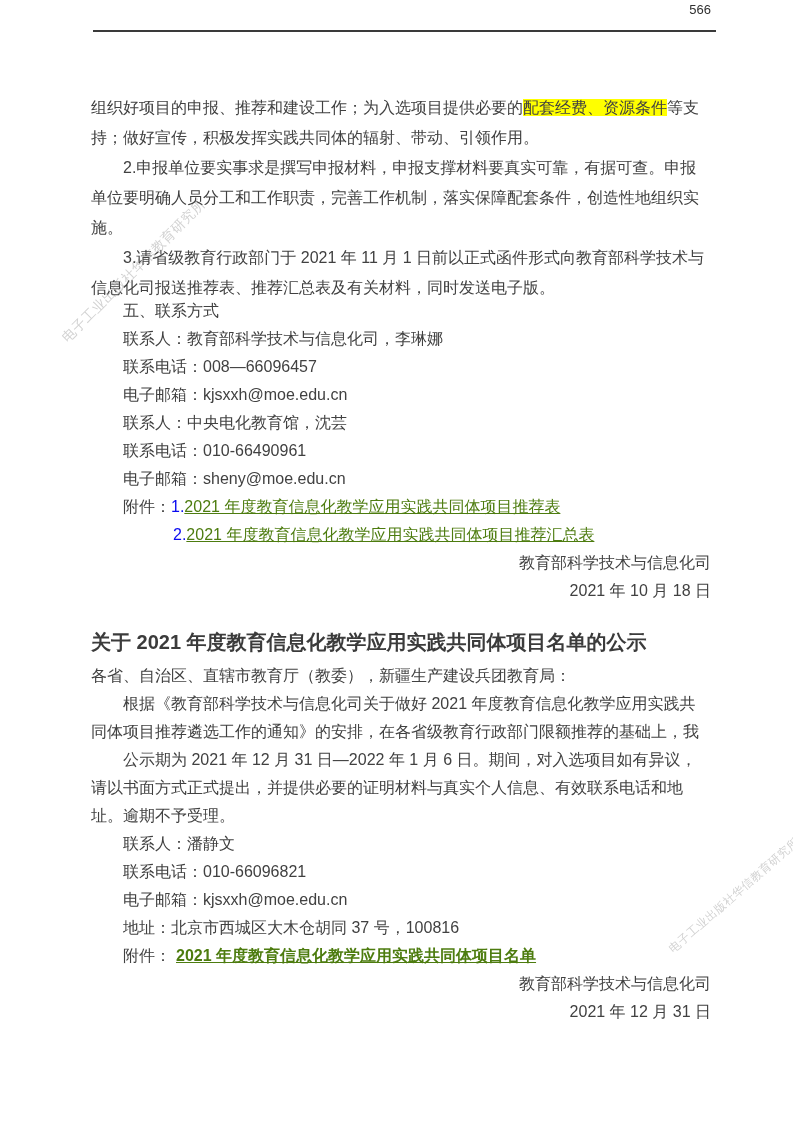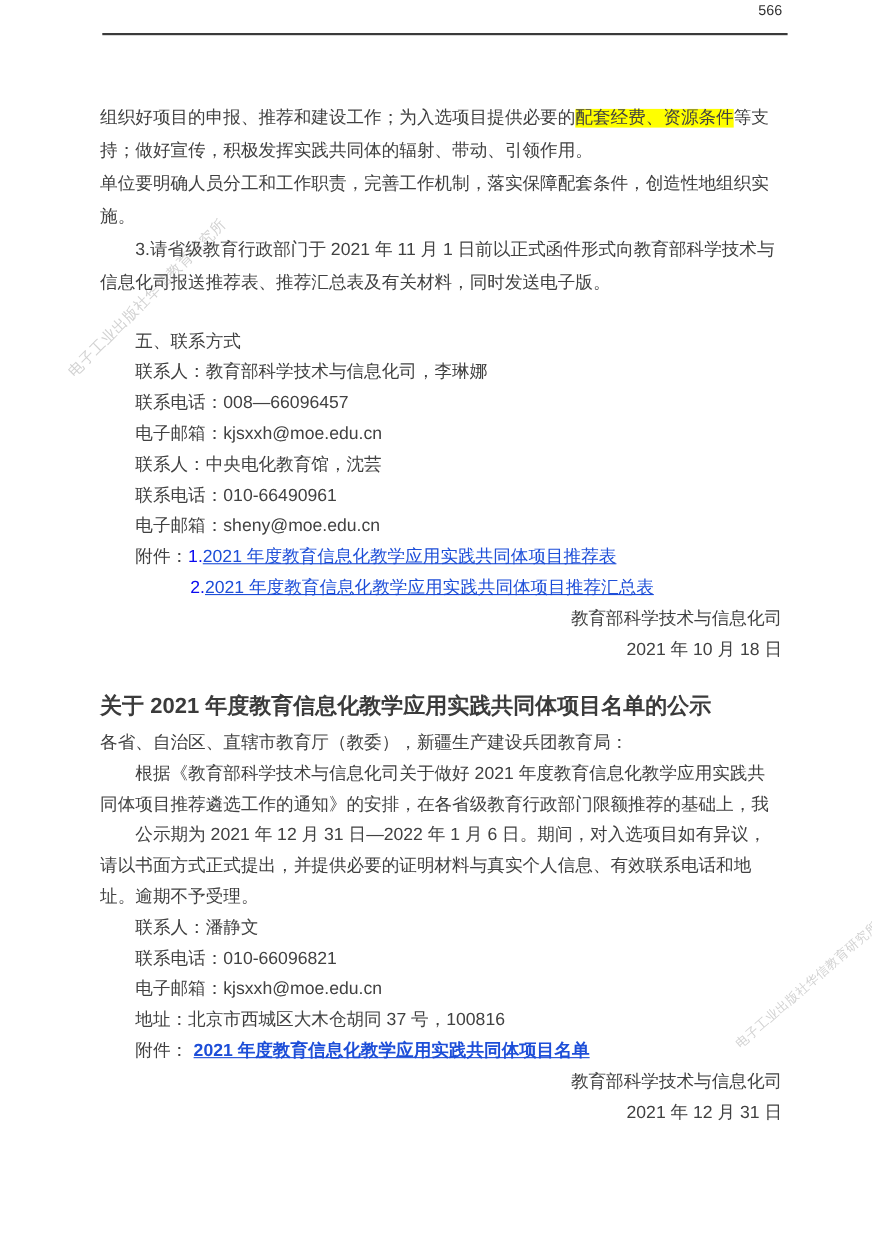--- a/index.html
+++ b/index.html
@@ -20,38 +20,39 @@
   #blockA { top:93px;  line-height:30px; }
   #blockB { top:297px; line-height:28px; }
   #doc2-title { top:627px; line-height:30px; font-size:20px; font-weight:bold; color:#3b3b3b; }
   #blockC { top:662px; line-height:28px; }
 
   .ind  { padding-left:32px; }
   .att2 { padding-left:82px; }
   .sig  { text-align:right; }
 
   .hl { background:#ffff00; }
-  a.doclink { color:#1d4ed8; text-decoration:underline; cursor:pointer;text-align:center; }
+  a.doclink { color:#4d7c0f; text-decoration:underline; cursor:pointer;text-align:center; }
   .linkno { color:#0a0af0; }
   .bold { font-weight:bold; }
 </style>
 </head>
 <body>
 
 <div class="page">
 
   <div class="page-number">566</div>
   <div class="rule"></div>
 
   <div class="wm wm1">电子工业出版社华信教育研究所</div>
   <div class="wm wm2">电子工业出版社华信教育研究所</div>
 
   <div id="blockA" class="blk">
     <div><span>组织好项目的申报、推荐和建设工作；为入选项目提供必要的</span><span class="hl">配套经费、资源条件</span><span>等支</span></div>
     <div>持；做好宣传，积极发挥实践共同体的辐射、带动、引领作用。</div>
+    <div class="ind">2.申报单位要实事求是撰写申报材料，申报支撑材料要真实可靠，有据可查。申报</div>
     <div>单位要明确人员分工和工作职责，完善工作机制，落实保障配套条件，创造性地组织实</div>
     <div>施。</div>
     <div class="ind">3.请省级教育行政部门于 2021 年 11 月 1 日前以正式函件形式向教育部科学技术与</div>
     <div>信息化司报送推荐表、推荐汇总表及有关材料，同时发送电子版。</div>
   </div>
 
   <div id="blockB" class="blk">
     <div class="ind">五、联系方式</div>
     <div class="ind">联系人：教育部科学技术与信息化司，李琳娜</div>
     <div class="ind">联系电话：008—66096457</div>

